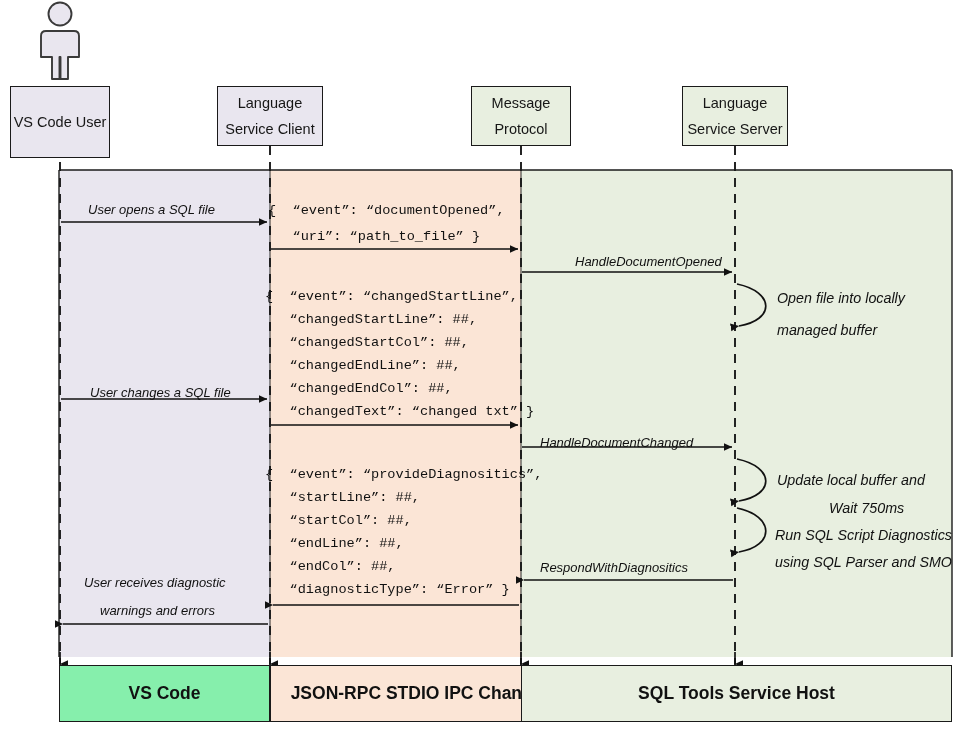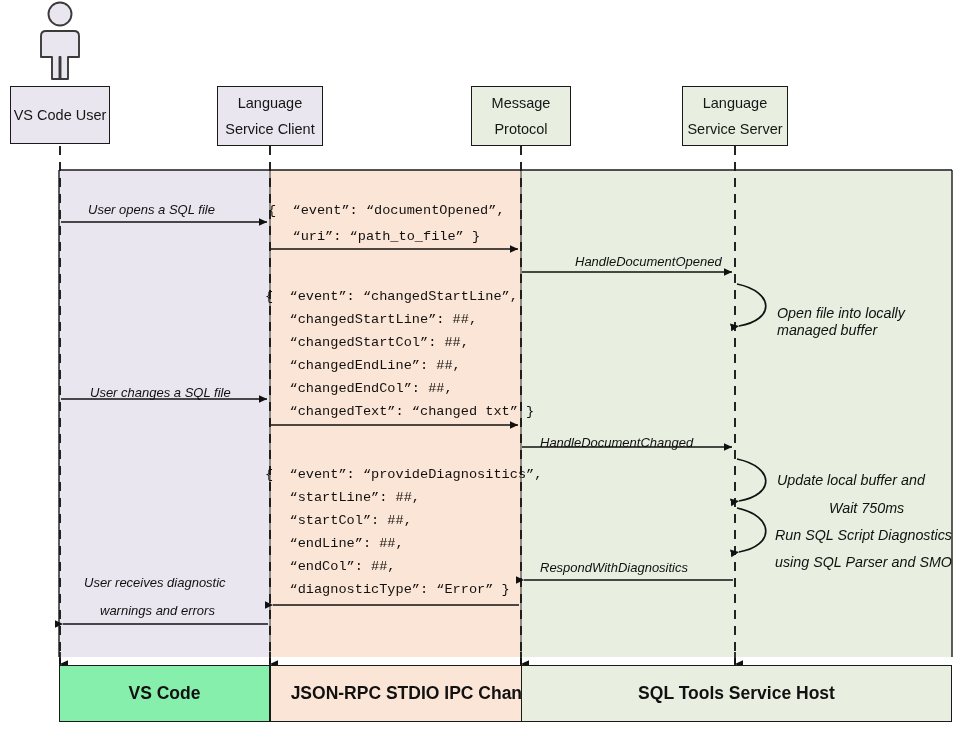--- a/index.html
+++ b/index.html
@@ -126,21 +126,21 @@
     <path d="M737,284 C775,292 775,320 739,326" stroke="#111111" stroke-width="1.7" fill="none" marker-end="url(#ahl)"></path>
     <path d="M737,459 C775,467 775,495 739,501" stroke="#111111" stroke-width="1.7" fill="none" marker-end="url(#ahl)"></path>
     <path d="M737,508 C775,516 775,546 739,552" stroke="#111111" stroke-width="1.7" fill="none" marker-end="url(#ahl)"></path>
 
     <path d="M60,652 L60,664" stroke="#111111" stroke-width="1.7" fill="none" marker-end="url(#ahd)"></path>
     <path d="M270,652 L270,664" stroke="#111111" stroke-width="1.7" fill="none" marker-end="url(#ahd)"></path>
     <path d="M521,652 L521,664" stroke="#111111" stroke-width="1.7" fill="none" marker-end="url(#ahd)"></path>
     <path d="M735,652 L735,664" stroke="#111111" stroke-width="1.7" fill="none" marker-end="url(#ahd)"></path>
   </svg>
 
-  <div class="participant-box" style="left:10px; top:86px; width:100px; height:58px; background:#e9e6ef;">
+  <div class="participant-box" style="left:10px; top:86px; width:100px; height:72px; background:#e9e6ef;">
     <span>VS Code User</span>
   </div>
 
   <div class="participant-box" style="left:217px; top:86px; width:106px; height:60px; background:#e9e6ef;">
     <span>Language</span>
     <span>Service Client</span>
   </div>
 
   <div class="participant-box" style="left:471px; top:86px; width:100px; height:60px; background:#e8efe0;">
     <span>Message</span>
@@ -178,21 +178,21 @@
     <div class="json-line" style="left:265px; top:535px;">   “endLine”: ##,</div>
     <div class="json-line" style="left:265px; top:558px;">   “endCol”: ##,</div>
     <div class="json-line" style="left:265px; top:581px;">   “diagnosticType”: “Error” }</div>
   </div>
 
   <div class="msg-label" style="left:540px; top:253px;margin-left:35px;">HandleDocumentOpened</div>
   <div class="msg-label" style="left:540px; top:434px;">HandleDocumentChanged</div>
   <div class="msg-label" style="left:540px; top:559px;">RespondWithDiagnositics</div>
 
   <div>
-    <div class="note-line" style="left:777px; top:304px;">Open file into locally</div>
+    <div class="note-line" style="left:777px; top:289px;">Open file into locally</div>
     <div class="note-line" style="left:777px; top:321px;">managed buffer</div>
   </div>
 
   <div>
     <div class="note-line" style="left:777px; top:471px;">Update local buffer and</div>
     <div class="note-line" style="left:829px; top:499px;">Wait 750ms</div>
   </div>
 
   <div>
     <div class="note-line" style="left:775px; top:526px;">Run SQL Script Diagnostics</div>

